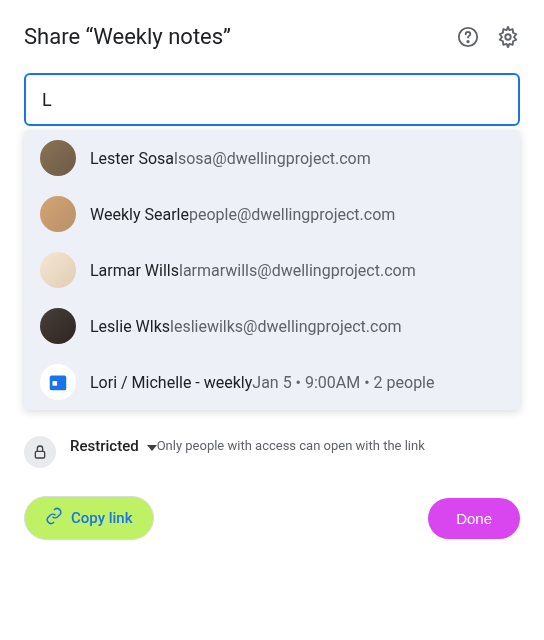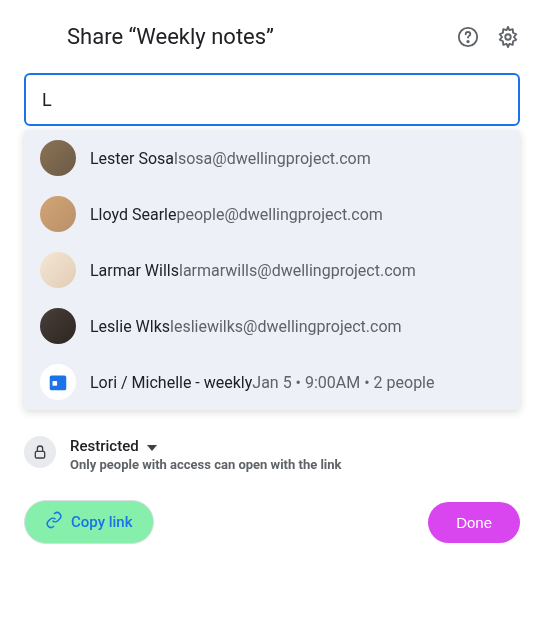--- a/index.html
+++ b/index.html
@@ -9,21 +9,20 @@
       width: 544px;
       height: 640px;
       padding: 24px;
       color: #3c4043;
     }
     .header {
       display: flex;
       align-items: center;
       justify-content: space-between;
       margin-bottom: 24px;
-      margin-left: 43px;
     }
     .title {
       font-size: 22px;
       font-weight: 400;
       color: #202124;
     }
     .header-icons {
       display: flex;
       gap: 16px;
     }
@@ -86,42 +85,42 @@
     .lock-circle {
       width: 32px;
       height: 32px;
       border-radius: 50%;
       background: #e8eaed;
       display: flex;
       align-items: center;
       justify-content: center;
       color: #3c4043;
     }
-    .access-text { display: flex; flex-direction: column; }
+    .access-text { display: flex; flex-direction: row; }
     .access-label-row { display: flex; align-items: center; gap: 8px; }
     .access-label { font-size: 15px; font-weight: 500; color: #202124; }
-    .access-desc { font-size: 13px; color: #5f6368; margin-top: 2px; font-weight: bold; }
+    .access-desc { font-size: 13px; color: #5f6368; margin-top: 2px; }
     .footer {
       display: flex;
       justify-content: space-between;
       align-items: center;
       margin-top: 28px;
     }
     .copy-link-btn {
       display: flex;
       align-items: center;
       gap: 8px;
       border: 1px solid #dadce0;
       border-radius: 24px;
       padding: 10px 20px;
       color: #1a73e8;
       font-size: 15px;
       font-weight: 500;
       cursor: pointer;
-      background: #86efac;
+      background: #bef264;
     }
     .done-btn {
       background: #d946ef;
       color: #fff;
       border: none;
       border-radius: 24px;
       padding: 12px 28px;
       font-size: 15px;
       font-weight: 500;
       cursor: pointer;
@@ -161,21 +160,21 @@
   <div class="suggestion">
     <div class="avatar av1"></div>
     <div class="sug-text">
       <div class="sug-name">Lester Sosa</div>
       <div class="sug-email">lsosa@dwellingproject.com</div>
     </div>
   </div>
   <div class="suggestion">
     <div class="avatar av2"></div>
     <div class="sug-text">
-      <div class="sug-name">Lloyd Searle</div>
+      <div class="sug-name">Weekly Searle</div>
       <div class="sug-email">people@dwellingproject.com</div>
     </div>
   </div>
   <div class="suggestion">
     <div class="avatar av4"></div>
     <div class="sug-text">
       <div class="sug-name">Larmar Wills</div>
       <div class="sug-email">larmarwills@dwellingproject.com</div>
     </div>
   </div>

